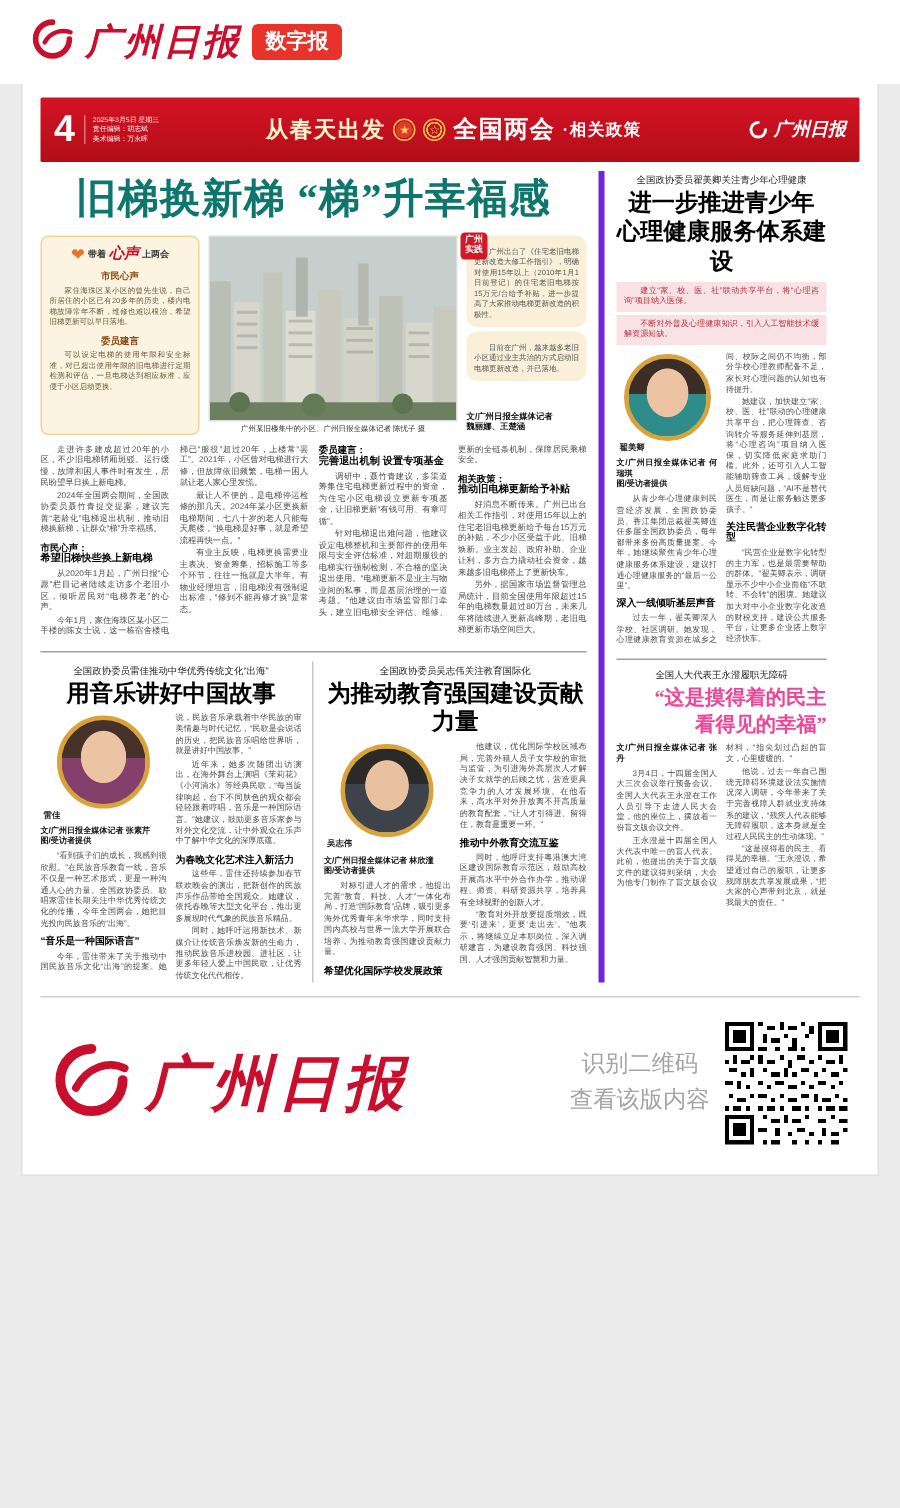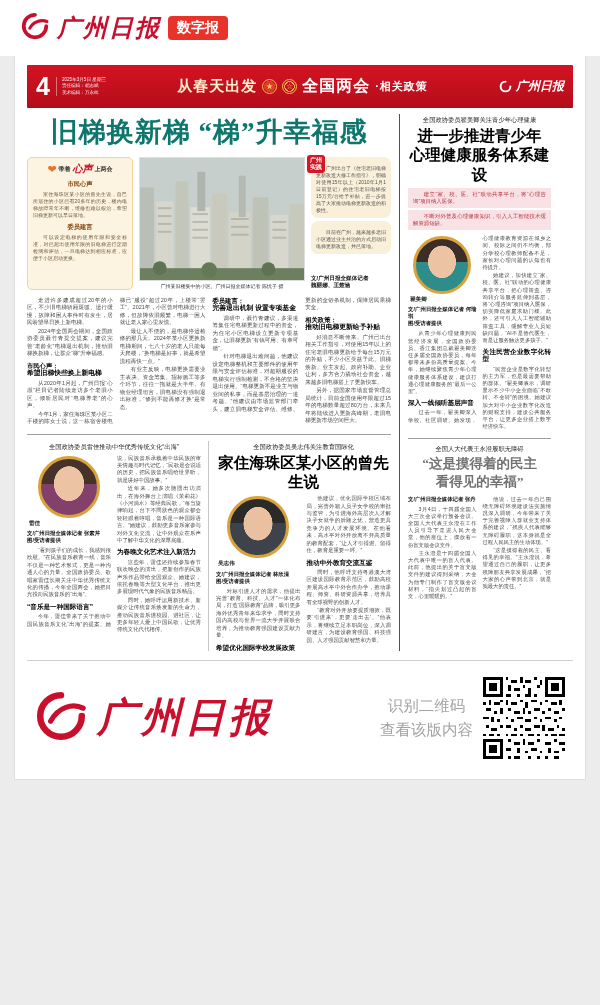--- a/index.html
+++ b/index.html
@@ -21,26 +21,26 @@
   .slogan{font-family:"Liberation Serif",serif;font-weight:900;font-size:15px;color:#fff2cf;letter-spacing:1px;}
   .emblem{width:15px;height:15px;border-radius:50%;display:inline-flex;align-items:center;justify-content:center;font-size:8px;color:#ffd75e;border:1px solid #f3c64a;}
   .emblem.nat{background:radial-gradient(circle,#e03a2b 0 60%,#c01120 61%);}
   .emblem.cppcc{background:radial-gradient(circle,#c01120 0 45%,#e8b23c 46% 58%,#c01120 59%);}
   .section-title{font-weight:bold;font-size:16px;letter-spacing:1px;}
   .section-suffix{font-weight:bold;font-size:11px;letter-spacing:1px;}
   .banner-brand{display:flex;align-items:center;gap:4px;color:#fff;font-family:"Liberation Serif",serif;font-style:italic;font-weight:bold;font-size:12px;}
   
   .content{display:flex;margin-top:6px;}
   .left-main{width:372px;padding-right:8px;}
-  .side-col{width:152px;border-left:1px solid #6d28d9;padding-left:8px;}
+  .side-col{width:152px;border-left:4px solid #6d28d9;padding-left:8px;}
   .kicker{text-align:center;font-size:8.5px;color:#1a1a1a;margin:3px 0 2px;}
   .headline-xl{text-align:center;font-family:"Liberation Serif",serif;font-weight:900;font-size:27px;color:#0f766e;margin:0 0 7px;letter-spacing:1px;}
   .kicker-sm{text-align:center;font-size:6.3px;color:#222;margin:2px 0 1px;}
   .headline-md{text-align:center;font-family:"Liberation Serif",serif;font-weight:900;font-size:15.5px;color:#000;margin:0 0 4px;line-height:1.25;}
-  .headline-sm{text-align:center;font-family:"Liberation Serif",serif;font-weight:900;font-size:13.5px;color:#737373;margin:0 0 4px;line-height:1.3;}
+  .headline-sm{text-align:right;font-family:"Liberation Serif",serif;font-weight:900;font-size:13.5px;color:#ec4899;margin:0 0 4px;line-height:1.3;}
   
   .feature-row{display:flex;gap:6px;}
   .voice-box{width:106px;background:#fdf3e1;border:1px solid #f2d49a;border-radius:5px;padding:4px 5px;}
   .voice-head{display:flex;align-items:center;justify-content:center;gap:2px;margin-bottom:3px;}
   .heart{color:#e8722a;font-size:11px;}
   .vh-a{font-size:6px;color:#333;font-weight:bold;}
   .vh-b{font-family:"Liberation Serif",serif;font-style:italic;font-weight:900;font-size:10px;color:#c8102e;}
   .voice-title{text-align:center;font-size:6.3px;font-weight:bold;color:#8a4a12;margin:4px 0 2px;}
   .voice-text{font-size:5px;line-height:7px;color:#6b5a3a;text-indent:2em;text-align:justify;margin:0;}
   .photo-wrap{width:166px;}
@@ -210,40 +210,41 @@
         <p>好消息不断传来。广州已出台相关工作指引，对使用15年以上的住宅老旧电梯更新给予每台15万元的补贴，不少小区受益于此、旧梯焕新。业主发起、政府补助、企业让利，多方合力撬动社会资金，越来越多旧电梯搭上了更新快车。</p>
         <p>另外，据国家市场监督管理总局统计，目前全国使用年限超过15年的电梯数量超过80万台，未来几年将陆续进入更新高峰期，老旧电梯更新市场空间巨大。</p>
       </div>
 
       <hr class="sep">
 
       <div class="bottom-row">
 
         <div class="b-article first">
           <div class="kicker-sm">全国政协委员雷佳推动中华优秀传统文化“出海”</div>
+          <h2 class="headline-md">用音乐讲好中国故事</h2>
           <div class="b-body">
             <div class="lead-block">
               <span class="avatar" style="background:radial-gradient(26px 30px at 50% 44%,#ecc3a3 0 57%,rgba(0,0,0,0) 59%),linear-gradient(180deg,#473229 0 45%,#83406b 45%);"></span>
               <div class="p-name">雷佳</div>
               <div class="lead-byline">文/广州日报全媒体记者 张素芹
 图/受访者提供</div>
             </div>
             <p>“看到孩子们的成长，我感到很欣慰。”在民族音乐教育一线，音乐不仅是一种艺术形式，更是一种沟通人心的力量。全国政协委员、歌唱家雷佳长期关注中华优秀传统文化的传播，今年全国两会，她把目光投向民族音乐的“出海”。</p>
             <div class="sub2">“音乐是一种国际语言”</div>
             <p>今年，雷佳带来了关于推动中国民族音乐文化“出海”的提案。她说，民族音乐承载着中华民族的审美情趣与时代记忆，“民歌是会说话的历史，把民族音乐唱给世界听，就是讲好中国故事。”</p>
             <p>近年来，她多次随团出访演出，在海外舞台上演唱《茉莉花》《小河淌水》等经典民歌，“每当旋律响起，台下不同肤色的观众都会轻轻跟着哼唱，音乐是一种国际语言。”她建议，鼓励更多音乐家参与对外文化交流，让中外观众在乐声中了解中华文化的深厚底蕴。</p>
             <div class="sub2">为春晚文化艺术注入新活力</div>
             <p>这些年，雷佳还持续参加春节联欢晚会的演出，把新创作的民族声乐作品带给全国观众。她建议，依托春晚等大型文化平台，推出更多展现时代气象的民族音乐精品。</p>
             <p>同时，她呼吁运用新技术、新媒介让传统音乐焕发新的生命力，推动民族音乐进校园、进社区，让更多年轻人爱上中国民歌，让优秀传统文化代代相传。</p>
           </div>
         </div>
 
         <div class="b-article second">
           <div class="kicker-sm">全国政协委员吴志伟关注教育国际化</div>
-          <h2 class="headline-md">家住海珠区某小区的曾先生说</h2>
+          <h2 class="headline-md">为推动教育强国建设贡献力量</h2>
           <div class="b-body">
             <div class="lead-block">
               <span class="avatar" style="background:radial-gradient(25px 29px at 50% 44%,#e9c0a0 0 57%,rgba(0,0,0,0) 59%),linear-gradient(180deg,#2c2a29 0 42%,#3d424b 42%);"></span>
               <div class="p-name">吴志伟</div>
               <div class="lead-byline">文/广州日报全媒体记者 林欣潼
 图/受访者提供</div>
             </div>
             <p>对标引进人才的需求，他提出完善“教育、科技、人才”一体化布局，打造“国际教育”品牌，吸引更多海外优秀青年来华求学，同时支持国内高校与世界一流大学开展联合培养，为推动教育强国建设贡献力量。</p>
             <div class="sub2">希望优化国际学校发展政策</div>
             <p>他建议，优化国际学校区域布局，完善外籍人员子女学校的审批与监管，为引进海外高层次人才解决子女就学的后顾之忧，营造更具竞争力的人才发展环境。在他看来，高水平对外开放离不开高质量的教育配套，“让人才引得进、留得住，教育是重要一环。”</p>

